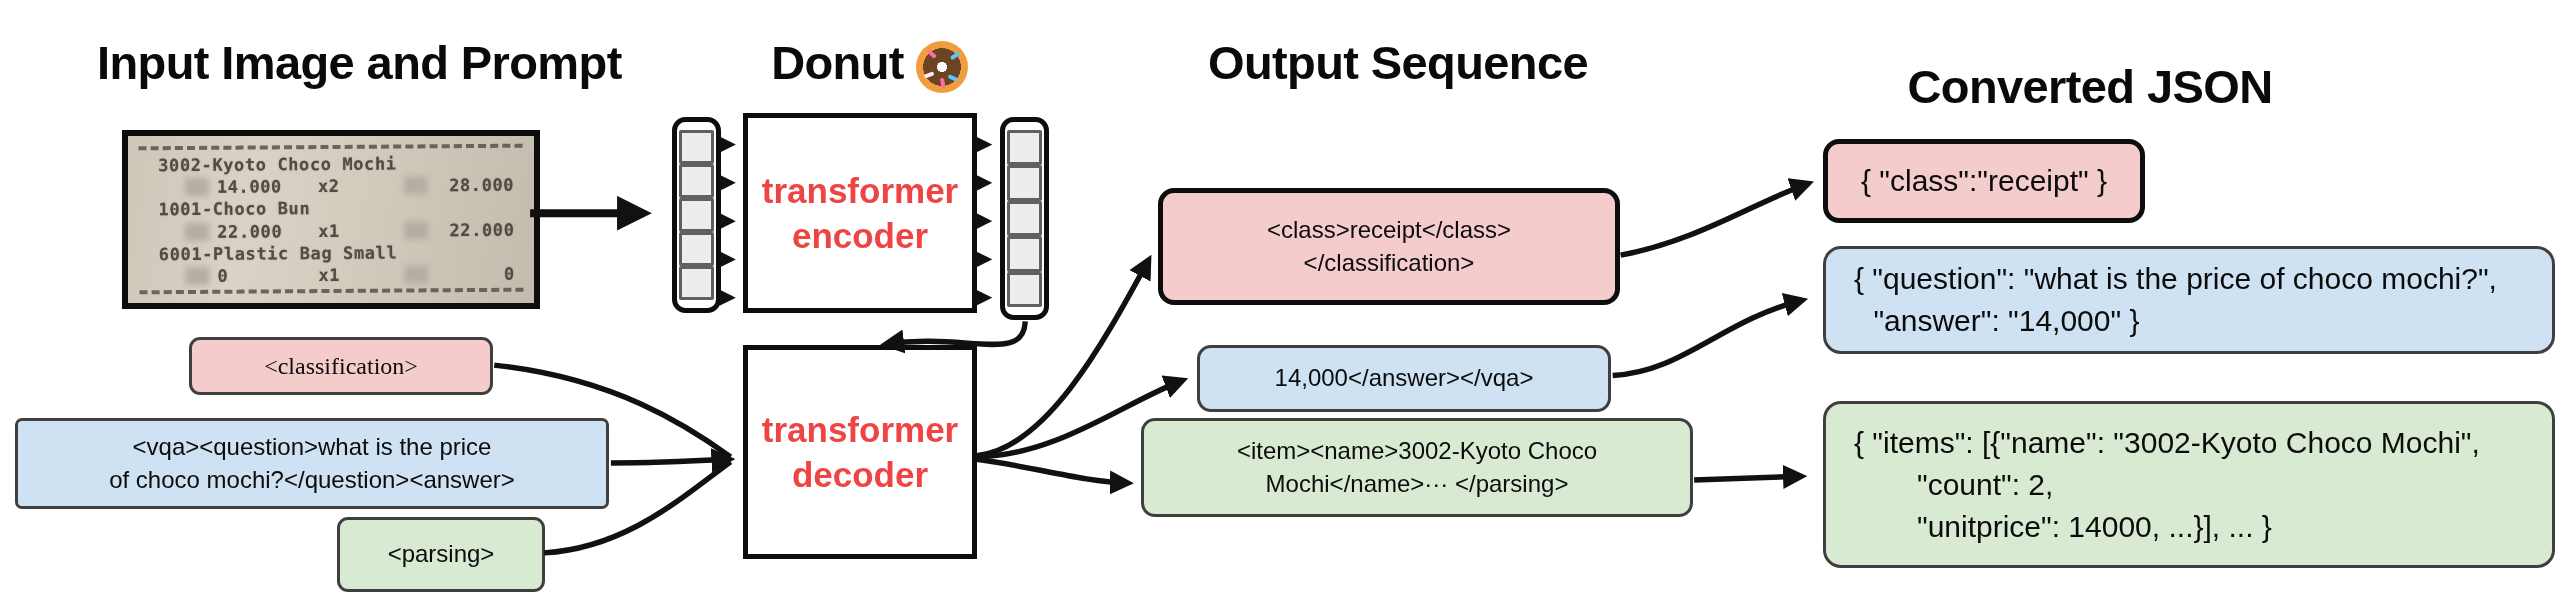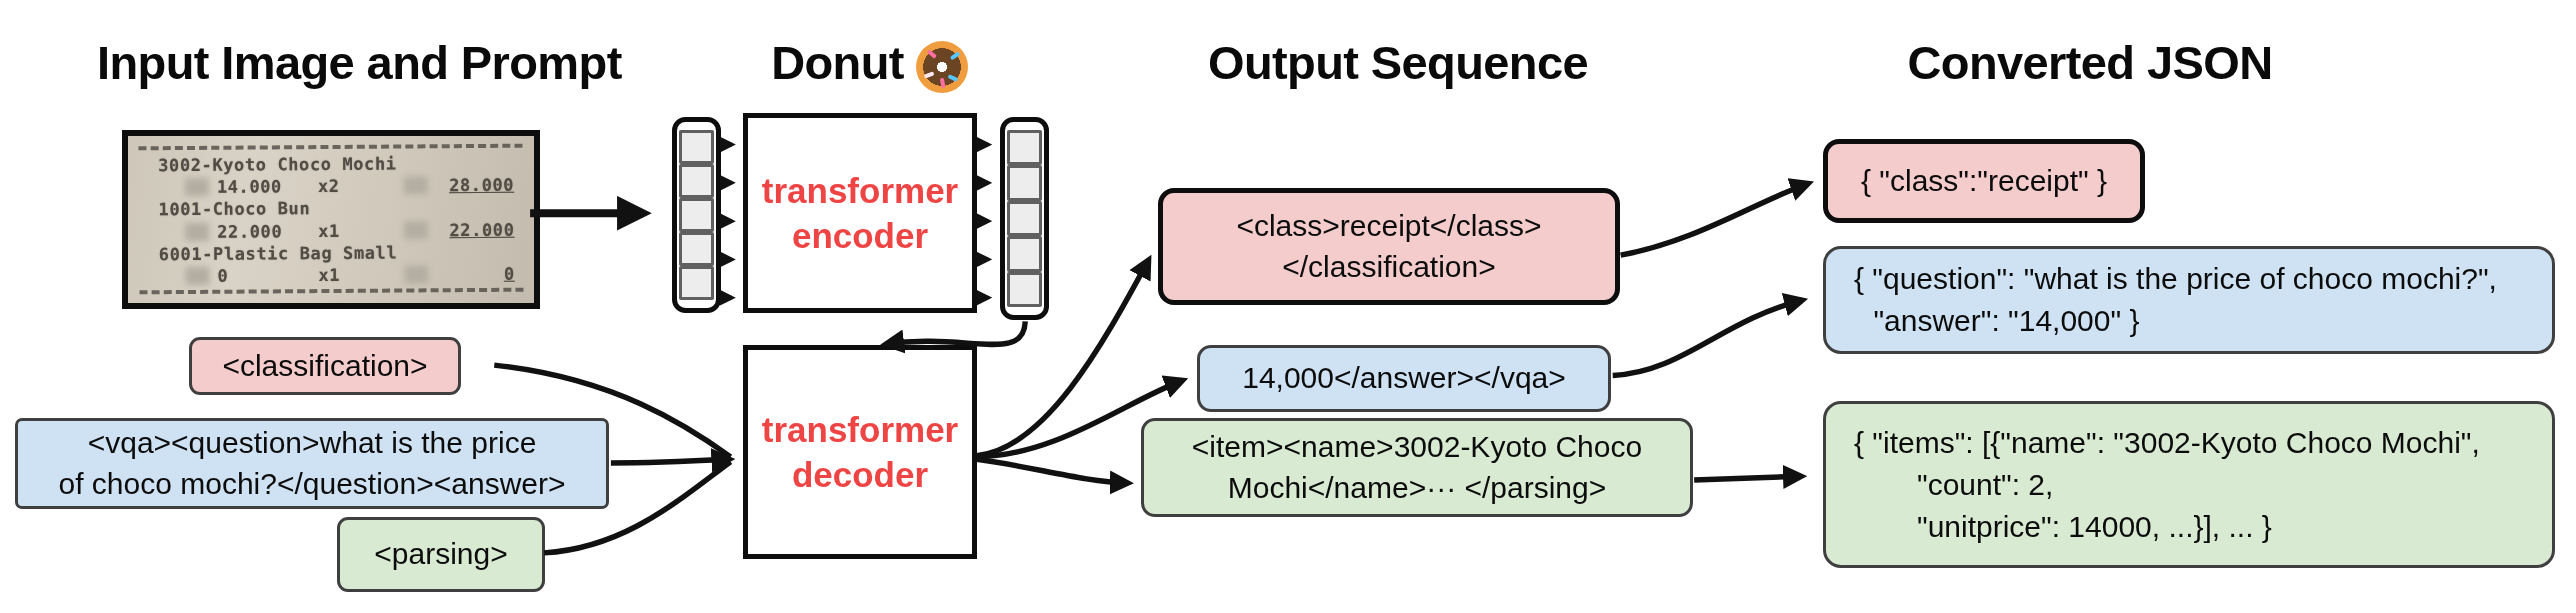--- a/index.html
+++ b/index.html
@@ -3,21 +3,21 @@
 <meta charset="utf-8">
 <style>
   html,body{margin:0;padding:0;background:#fff;}
   body{width:2576px;height:613px;overflow:hidden;font-family:"Liberation Sans",sans-serif;}
   #canvas{position:relative;width:2576px;height:613px;background:#fff;}
   svg.wires{position:absolute;left:0;top:0;width:2576px;height:613px;pointer-events:none;}
 
   .hdr{position:absolute;top:35px;font-weight:bold;font-size:47px;color:#0a0a0a;text-align:center;letter-spacing:-0.6px;white-space:nowrap;}
 
   .box{position:absolute;display:flex;flex-direction:column;align-items:center;justify-content:center;
-       font-size:30px;color:#0c0c0c;line-height:1.34;text-align:center;box-sizing:border-box;white-space:nowrap;}
+       font-size:24px;color:#0c0c0c;line-height:1.34;text-align:center;box-sizing:border-box;white-space:nowrap;}
   .thin{border:3.6px solid #3f3f3f;border-radius:14px;}
   .thick{border:5.5px solid #0d0d0d;border-radius:16px;}
   .pink{background:#f4cccc;}
   .blue{background:#cfe2f3;}
   .green{background:#d9ead3;}
   .jsonbox{align-items:flex-start;text-align:left;font-size:30px;padding-left:28px;line-height:1.4;}
   .ind{padding-left:19.4px;}
   .ind2{padding-left:63px;}
 
   .model{position:absolute;border:5.5px solid #0d0d0d;background:#fff;display:flex;flex-direction:column;
@@ -36,21 +36,21 @@
   .rin{position:absolute;inset:0;display:flex;flex-direction:column;justify-content:space-evenly;
        padding:4.9px 3.6px;transform:rotate(-0.4deg);}
   .rrow{display:flex;align-items:center;height:19px;font-family:"DejaVu Sans Mono",monospace;
         font-size:17px;font-weight:bold;color:#514d45;letter-spacing:0.6px;
         text-shadow:0 0 1.2px rgba(80,76,68,.5);white-space:nowrap;}
   .rname{padding-left:27px;}
   .rprice{padding-left:53px;}
   .blurchip{width:24px;height:18px;background:#b4aea2;filter:blur(3px);margin-right:8.5px;flex:0 0 auto;}
   .pr{min-width:73px;text-align:left;}
   .qty{margin-left:28px;}
-  .rg{margin-left:auto;display:flex;align-items:center;padding-right:16px;text-decoration:underline;}
+  .rg{margin-left:auto;display:flex;align-items:center;padding-right:16px;}
   .tot{min-width:78px;text-align:right;}
   .rdiv{border-top:4.3px dashed #57534b;height:0;margin:1.2px 7.3px;opacity:.85;}
 
   
   .donut{position:relative;width:52px;height:52px;border-radius:50%;margin-left:12px;top:6px;
          background:radial-gradient(closest-side,#ffffff 0 19%,#6b4423 20% 72%,#ef9d3f 73% 100%);
          display:inline-block;flex:0 0 auto;}
   .spr{position:absolute;width:9.7px;height:3.6px;border-radius:1.8px;}
   .s1{background:#ff6fa0;left:11px;top:11px;transform:rotate(40deg);}
   .s2{background:#57c7ff;left:34px;top:13.4px;transform:rotate(-35deg);}
@@ -68,21 +68,21 @@
     <span>Donut</span>
     <span class="donut">
       <i class="spr s1"></i>
         <i class="spr s2"></i>
         <i class="spr s3"></i>
         <i class="spr s4"></i>
         <i class="spr s5"></i>
     </span>
   </div>
   <div class="hdr" style="left:1149px;width:498px;">Output Sequence</div>
-  <div class="hdr" style="left:1841px;width:498px;">Converted JSON</div>
+  <div class="hdr" style="left:1841px;width:498px;margin-top:24px;">Converted JSON</div>
 
   <div class="receipt">
     <div class="rin">
       <div class="rdiv"></div>
       <div class="rrow rname">3002-Kyoto Choco Mochi</div>
       <div class="rrow rprice">
         <span class="blurchip"></span>
         <span class="pr">14.000</span>
         <span class="qty">x2</span>
         <span class="rg">
@@ -131,21 +131,21 @@
 
   <div class="model" style="left:743px;top:113px;width:234px;height:200px;">
     <span>transformer</span>
     <span>encoder</span>
   </div>
   <div class="model" style="left:743px;top:345px;width:234px;height:214px;">
     <span>transformer</span>
     <span>decoder</span>
   </div>
 
-  <div class="box thin pink" style="left:189px;top:337px;width:272px;height:58px;border-radius:11px;">
+  <div class="box thin pink" style="left:189px;top:337px;width:304px;height:58px;border-radius:11px;font-family:Liberation Serif, serif;">
     <span>&lt;classification&gt;</span>
   </div>
   <div class="box thin blue" style="left:15px;top:418px;width:594px;height:91px;border-radius:7px;">
     <span>&lt;vqa&gt;&lt;question&gt;what is the price</span>
     <span>of choco mochi?&lt;/question&gt;&lt;answer&gt;</span>
   </div>
   <div class="box thin green" style="left:337px;top:517px;width:208px;height:75px;border-radius:11px;">
     <span>&lt;parsing&gt;</span>
   </div>
 

